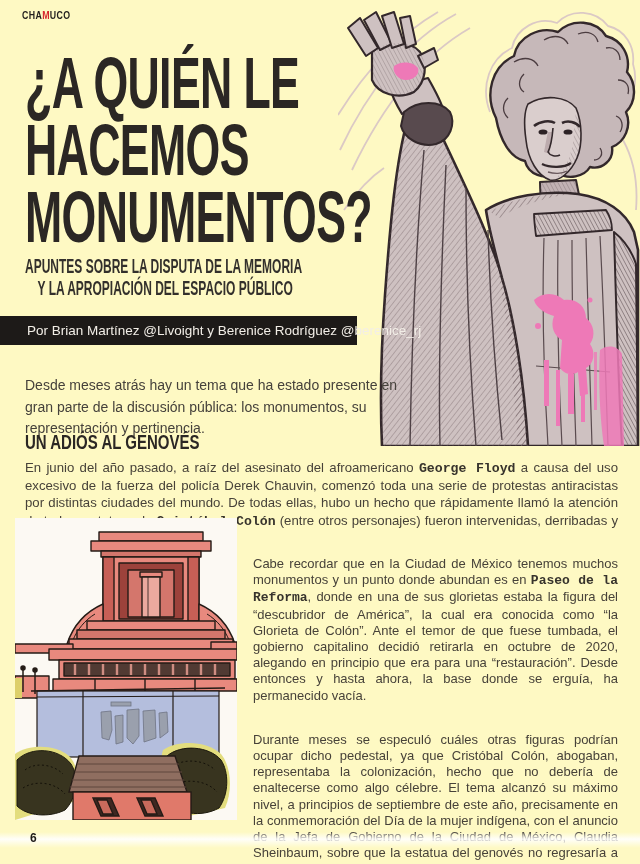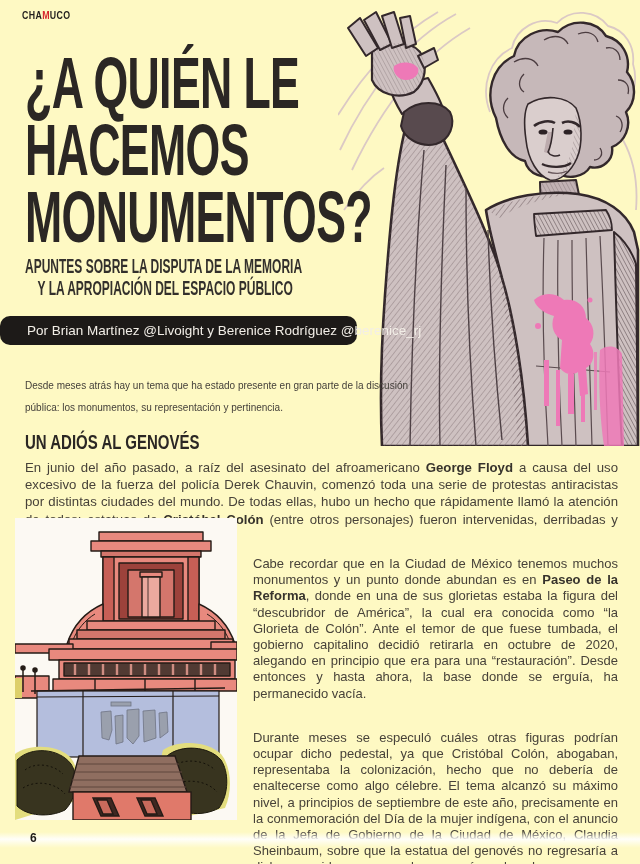--- a/index.html
+++ b/index.html
@@ -7,33 +7,33 @@
   #page{position:relative;width:640px;height:864px;background:#fef9c3;overflow:hidden;padding-left:42px;}
   .abs{position:absolute;}
 
   .logo{left:22px;top:10px;font-size:10px;font-weight:bold;letter-spacing:.4px;color:#221f1d;transform:scaleX(.88);transform-origin:left top;white-space:nowrap;}
   .logo .accent{color:#d6252b;}
 
   .title{left:25px;top:50px;font-weight:bold;font-size:72px;line-height:67px;letter-spacing:-1px;color:#2b2724;transform:scaleX(.62);transform-origin:left top;white-space:nowrap;width:900px;}
   .subtitle{left:25px;top:256px;font-weight:bold;font-size:20px;line-height:21.5px;color:#33302c;transform:scaleX(.6);transform-origin:left top;white-space:nowrap;width:900px;}
   .subtitle .l2{padding-left:21px;}
 
-  .byline-bar{left:0;top:316px;width:357px;height:29px;background:#1d1a18;border-radius:10px;}
+  .byline-bar{left:0;top:316px;width:357px;height:29px;background:#1d1a18;}
   .byline-bar span{display:block;padding-left:27px;line-height:29px;font-size:13.5px;color:#f2eee7;white-space:nowrap;}
 
-  .intro{left:25px;top:375px;width:402px;font-size:10px;line-height:21.5px;color:#45413b;}
+  .intro{left:25px;top:375px;width:402px;font-size:14px;line-height:21.5px;color:#45413b;}
 
   .section-heading{left:25px;top:431px;font-weight:bold;font-size:20px;line-height:22px;color:#2b2724;transform:scaleX(.75);transform-origin:left top;white-space:nowrap;}
 
   .para{font-size:13.2px;line-height:17.2px;color:#474239;margin:0;}
   .justify{text-align:justify;text-justify:inter-word;}
   .p1{left:25px;top:459px;width:593px;}
   .column{left:253px;top:528px;width:365px;}
   .column .para{font-size:13px;line-height:16.2px;margin-bottom:10px;margin-top:28px;}
-  b.bd{color:#37332c;}
+  b.bd{color:#37332c;font-family:Liberation Mono, monospace;}
 
   .statue{left:338px;top:0;width:302px;height:446px;}
   .pedestal{left:15px;top:518px;width:222px;height:302px;}
 
   .foot-band{left:0;top:832px;width:640px;height:16px;background:linear-gradient(to bottom,rgba(255,255,255,0),rgba(255,255,255,.9) 45%,rgba(255,255,255,0));}
   .page-number{left:30px;top:831px;font-size:12px;font-weight:bold;color:#1d1a18;}
 </style>
 </head>
 <body>
 

